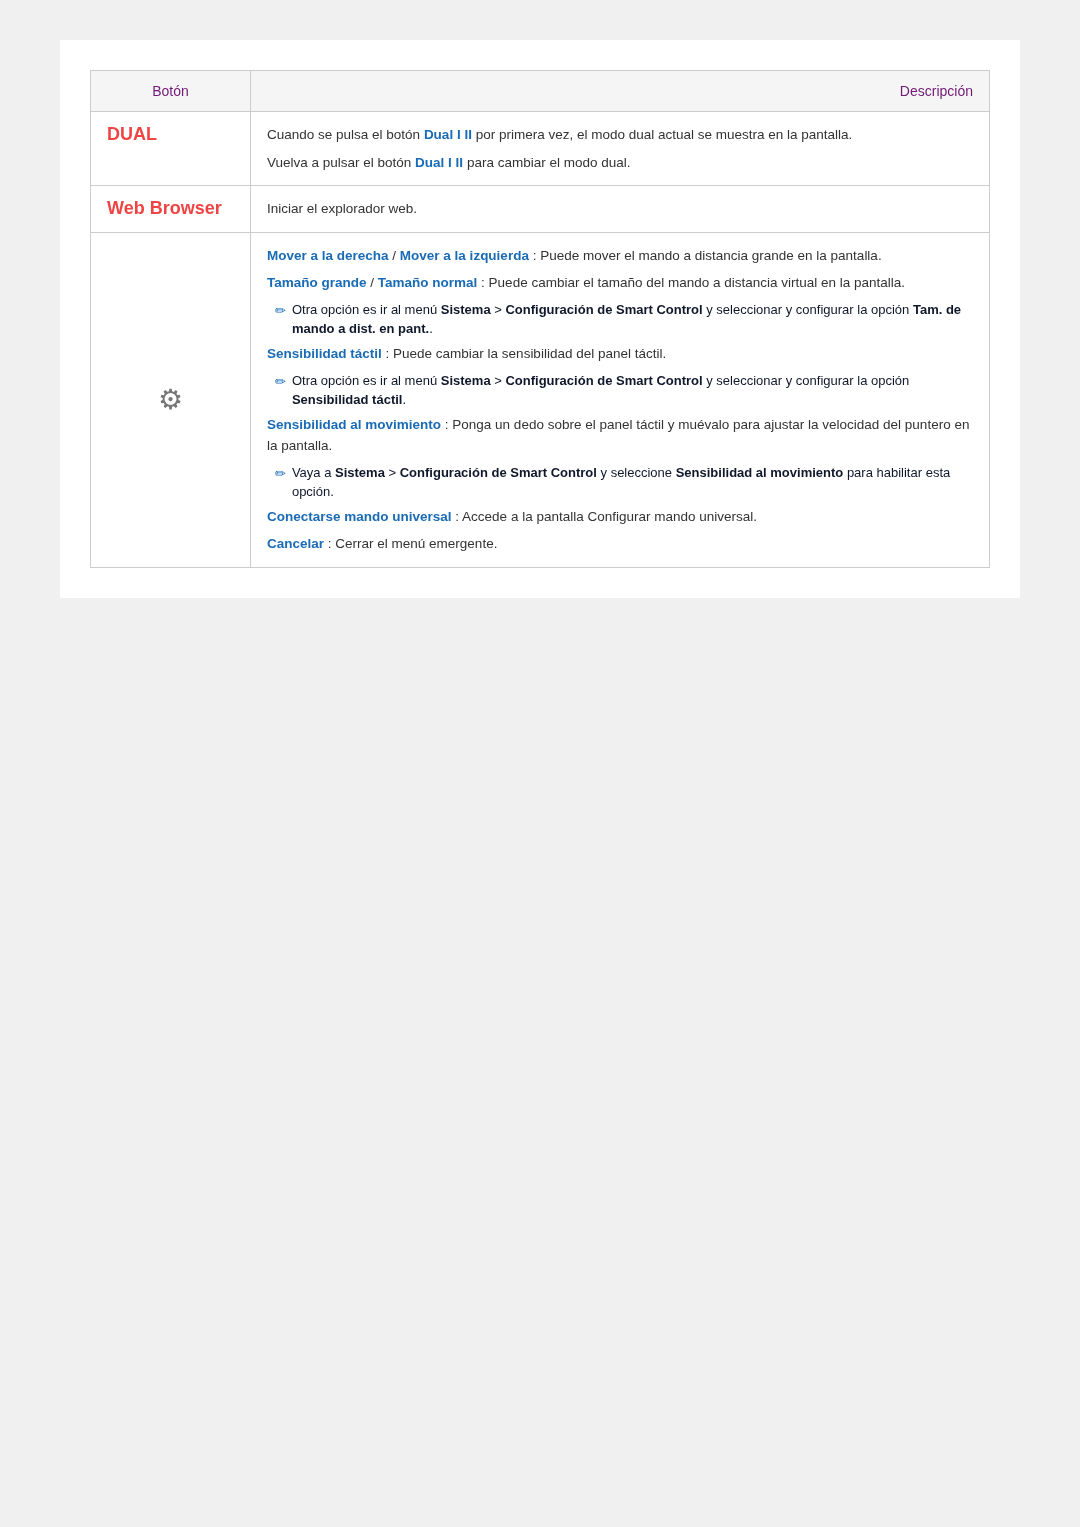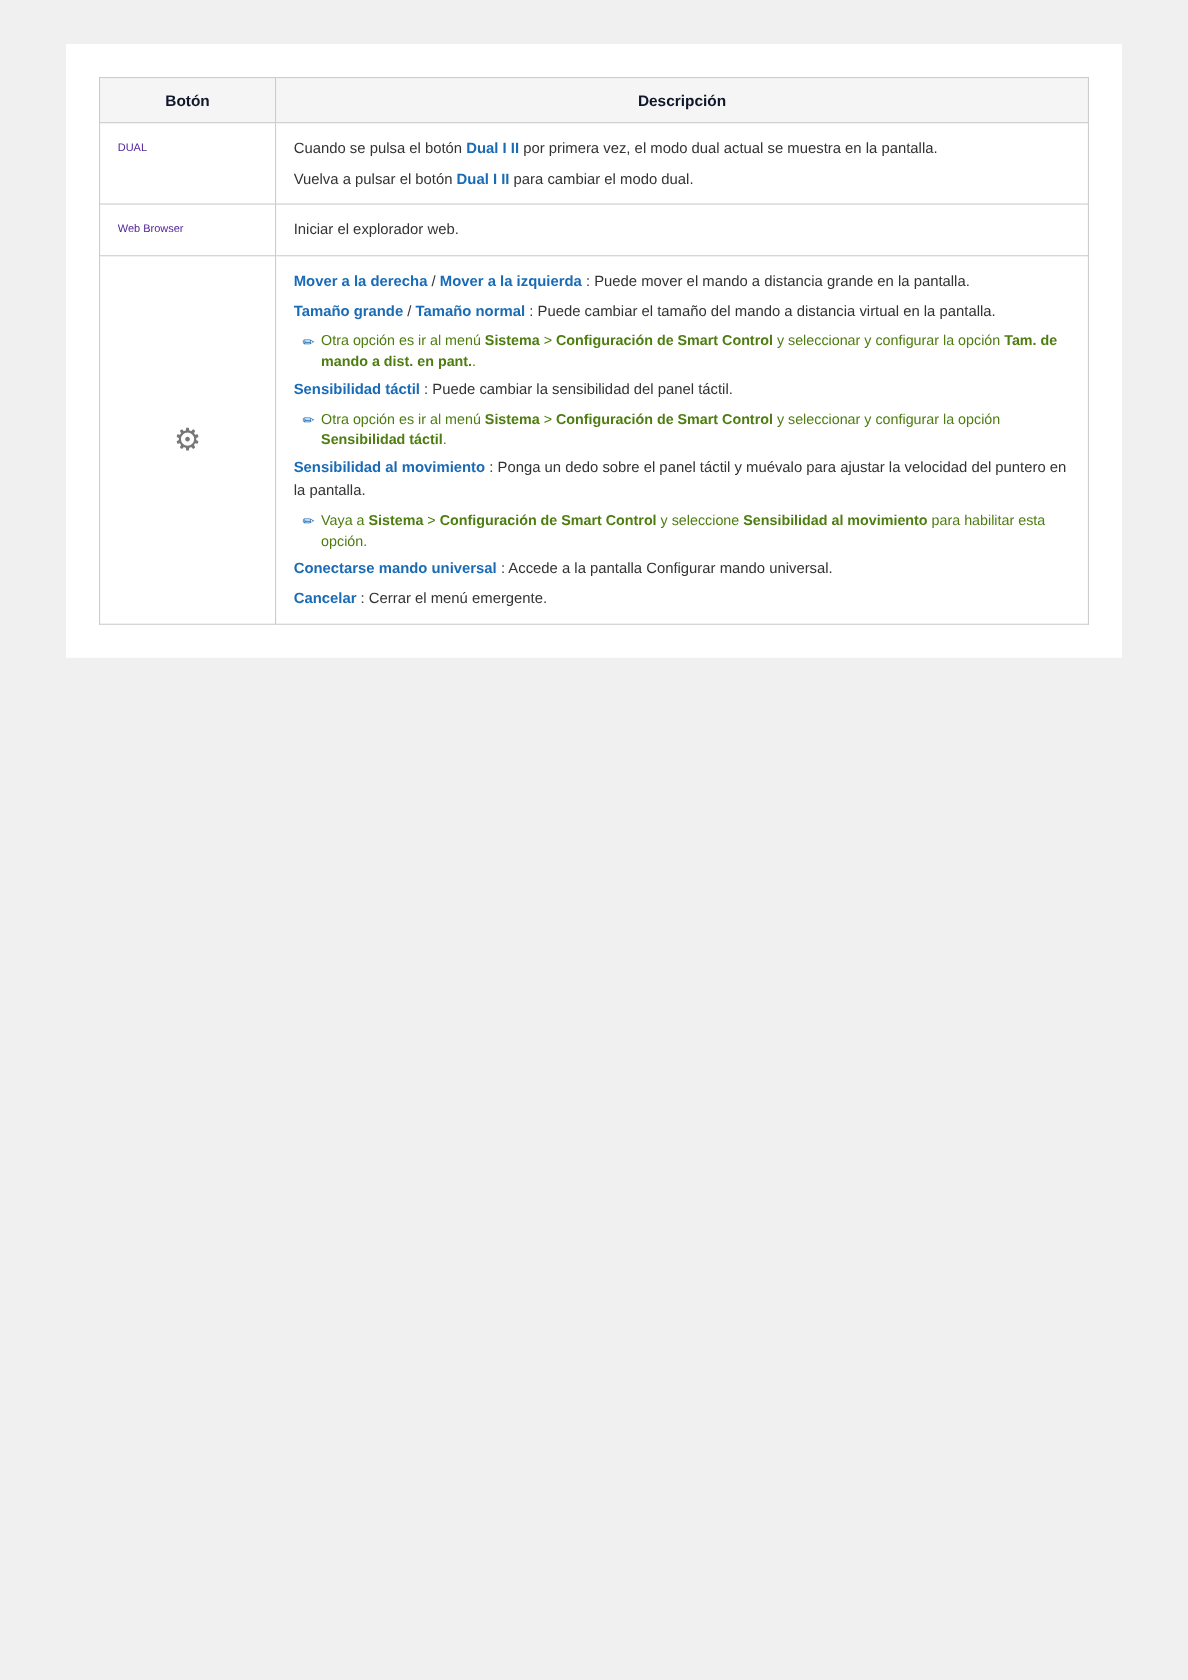--- a/index.html
+++ b/index.html
@@ -22,35 +22,36 @@
       border-collapse: collapse;
       border: 1px solid #ccc;
     }
     th, td {
       border: 1px solid #ccc;
       padding: 12px 16px;
       vertical-align: top;
     }
     thead th {
       background: #f5f5f5;
-      font-weight: bold;
+      font-weight: normal;
       font-size: 14px;
-      color: #0f172a;
+      color: #701a75;
       margin-left: 33px;
     }
     .col-button {
       width: 160px;
     }
     .col-desc {
       width: auto;
+      text-align: right;
     }
     .btn-label {
-      color: #4c1d95;
-      font-weight: normal;
-      font-size: 10px;
+      color: #ef4444;
+      font-weight: bold;
+      font-size: 18px;
     }
     .desc-text {
       font-size: 13.5px;
       line-height: 1.6;
       color: #333;
     }
     .desc-text p {
       margin-bottom: 6px;
     }
     .desc-text p:last-child {
@@ -68,21 +69,21 @@
     }
     .note-icon {
       color: #1a6bb5;
       margin-right: 6px;
       font-size: 13px;
       flex-shrink: 0;
       margin-top: 1px;
     }
     .note-text {
       font-size: 13px;
-      color: #4d7c0f;
+      color: #0f172a;
       line-height: 1.5;
     }
     .icon-cell {
       text-align: center;
       vertical-align: middle;
     }
     .gear-icon {
       display: inline-block;
       font-size: 28px;
       color: #777;

